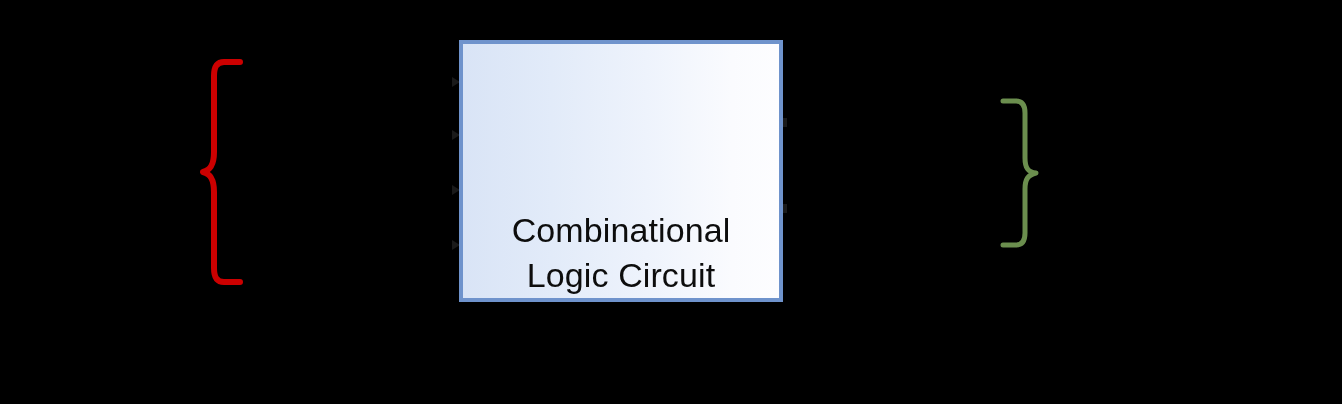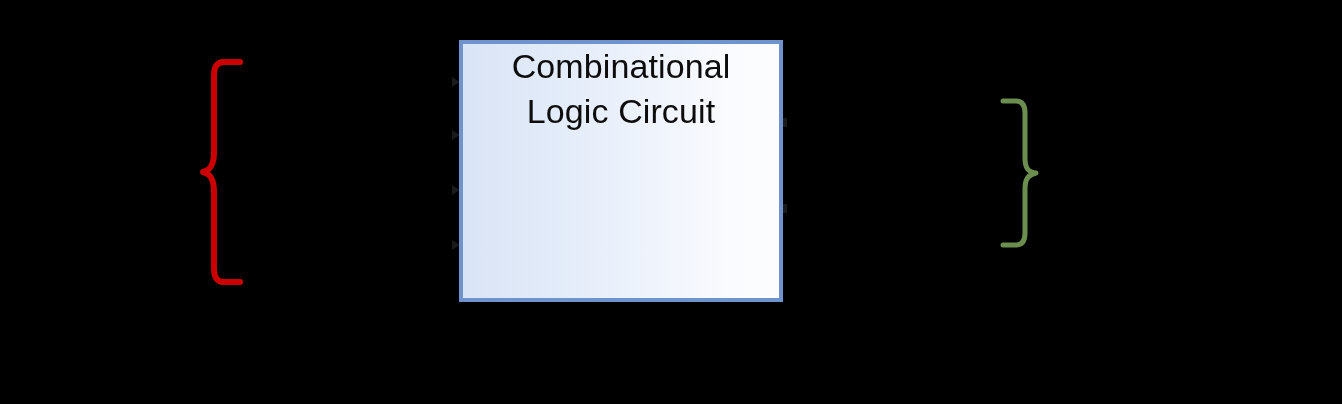--- a/index.html
+++ b/index.html
@@ -24,21 +24,21 @@
   .logic-block {
     position: absolute;
     left: 459px;
     top: 40px;
     width: 324px;
     height: 262px;
     box-sizing: border-box;
     border: 4px solid #6f93cc;
     background: linear-gradient(to right, #d9e4f6 0%, #e2ebf9 28%, #eef3fc 58%, #fafbfe 85%, #fdfdff 100%);
     display: flex;
-    align-items: flex-start;
+    align-items: flex-end;
     justify-content: center;
   }
   .logic-block-label {
     font-family: "Liberation Sans", sans-serif;
     font-size: 34px;
     line-height: 1.32;
     color: #0d0d0d;
     text-align: center;
     letter-spacing: 0.1px;
     white-space: pre-line;

